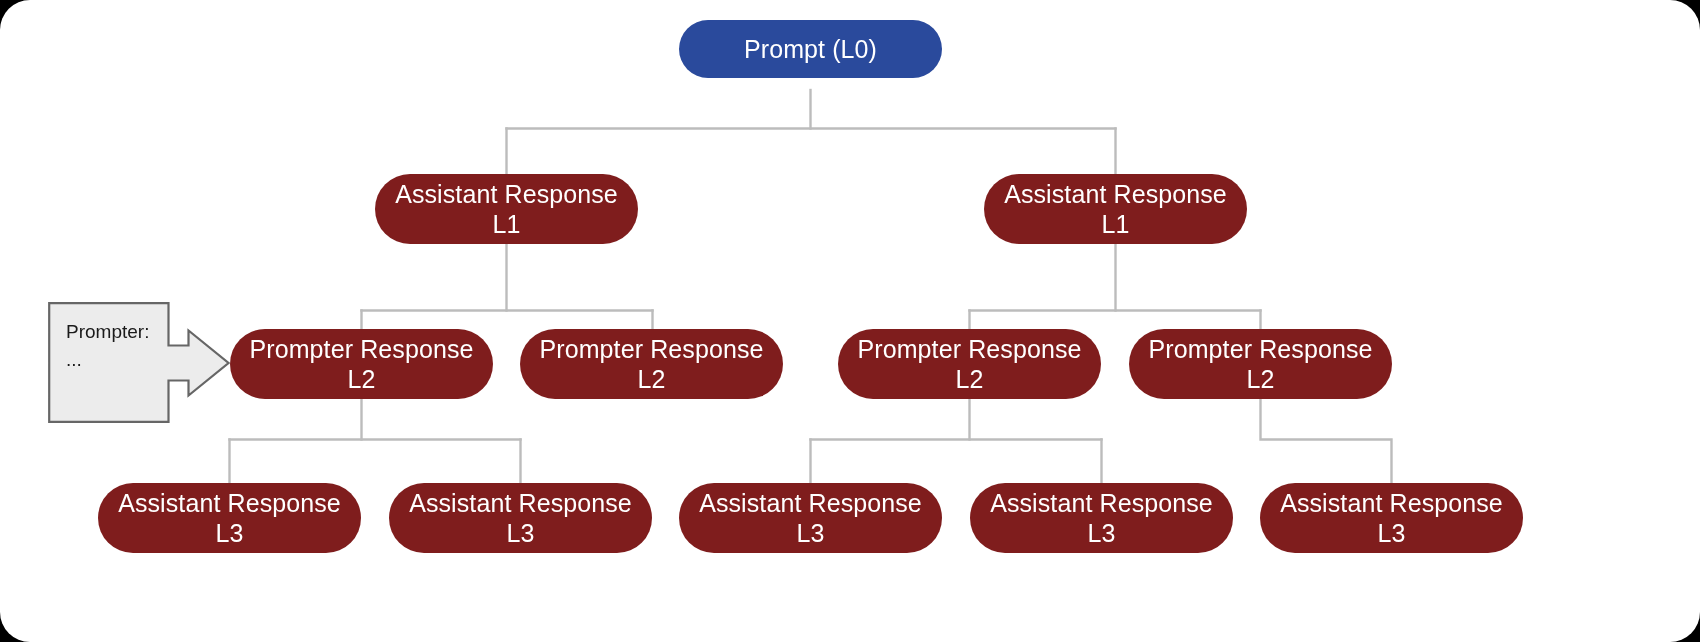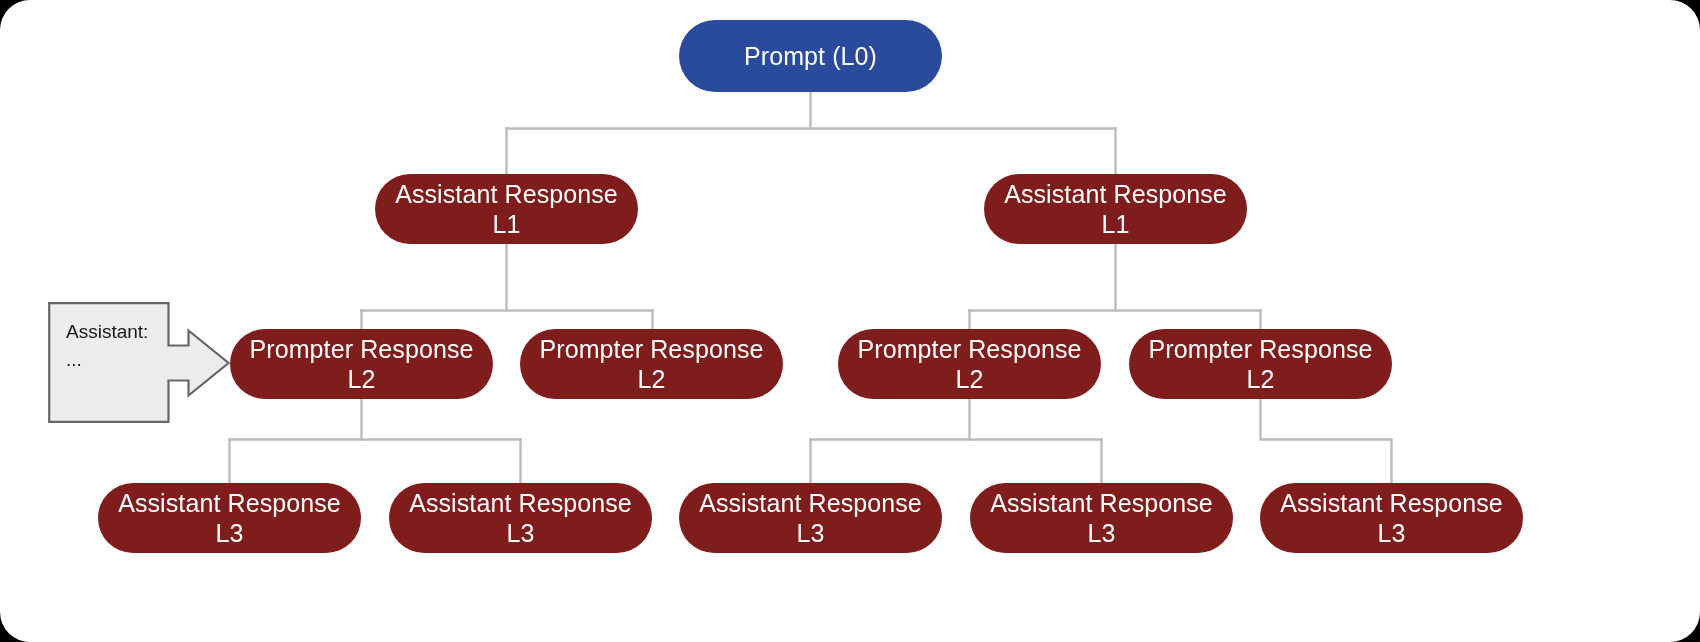--- a/index.html
+++ b/index.html
@@ -96,25 +96,25 @@
       <path d="M 1260.5 399 L 1260.5 439.5 L 1391.5 439.5 L 1391.5 485"></path>
     </g>
   </svg>
 
   <div id="metadata-callout">
     <svg width="182" height="121" viewBox="0 0 182 121" xmlns="http://www.w3.org/2000/svg">
       <path d="M 1.2 1.2 L 120.5 1.2 L 120.5 43.5 L 140.5 43.5 L 140.5 28.5
                L 180.5 61.0 L 140.5 93.5 L 140.5 78.5 L 120.5 78.5
                L 120.5 119.8 L 1.2 119.8 Z" fill="#ececec" stroke="#666666" stroke-width="2.2" stroke-linejoin="miter"></path>
     </svg>
-    <div class="meta-text meta-text-title">Assistant:</div>
+    <div class="meta-text meta-text-title">Prompter:</div>
     <div class="meta-text meta-text-body">...</div>
   </div>
 
-  <div class="node node-l0" style="left:679px; top:20px; width:263px; height:72px;">Prompt (L0)</div>
+  <div class="node node-l0" style="left:679px; top:20px; width:263px; height:58px;">Prompt (L0)</div>
 
   <div class="node node-l1" style="left:375px; top:174px; width:263px; height:70px;">Assistant Response
 L1</div>
   <div class="node node-l1" style="left:984px; top:174px; width:263px; height:70px;">Assistant Response
 L1</div>
 
   <div class="node node-l2" style="left:230px; top:329px; width:263px; height:70px;">Prompter Response
 L2</div>
   <div class="node node-l2" style="left:520px; top:329px; width:263px; height:70px;">Prompter Response
 L2</div>

